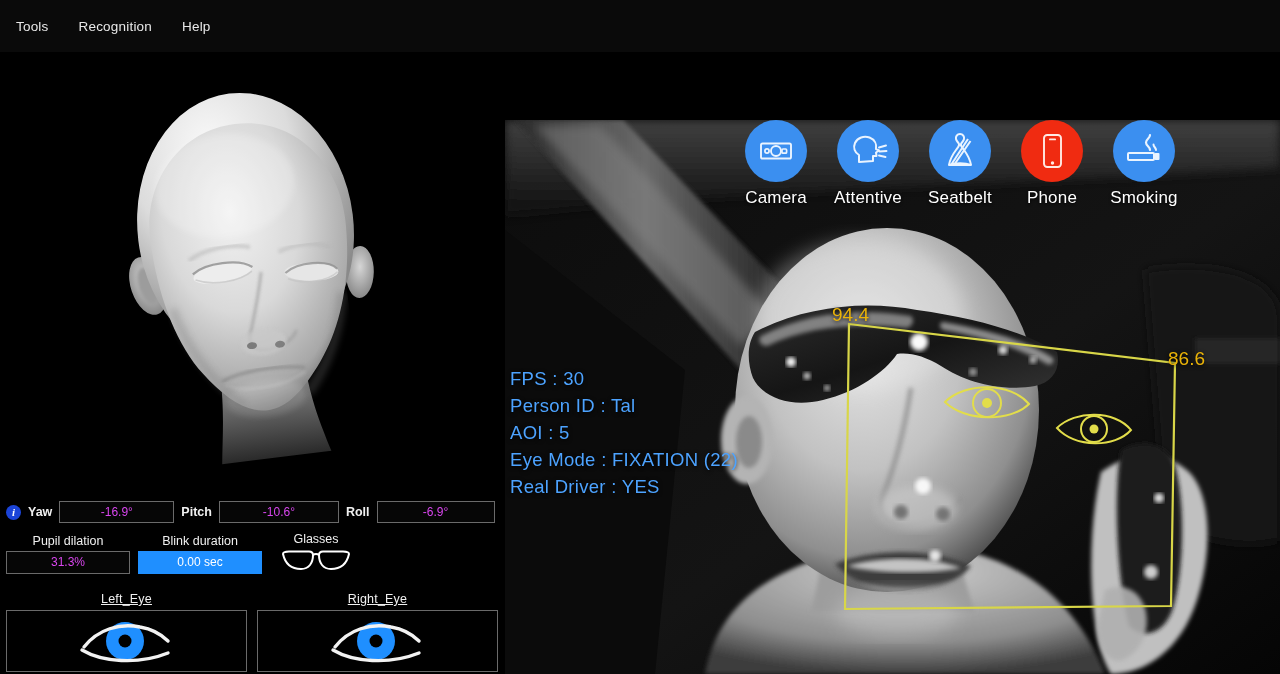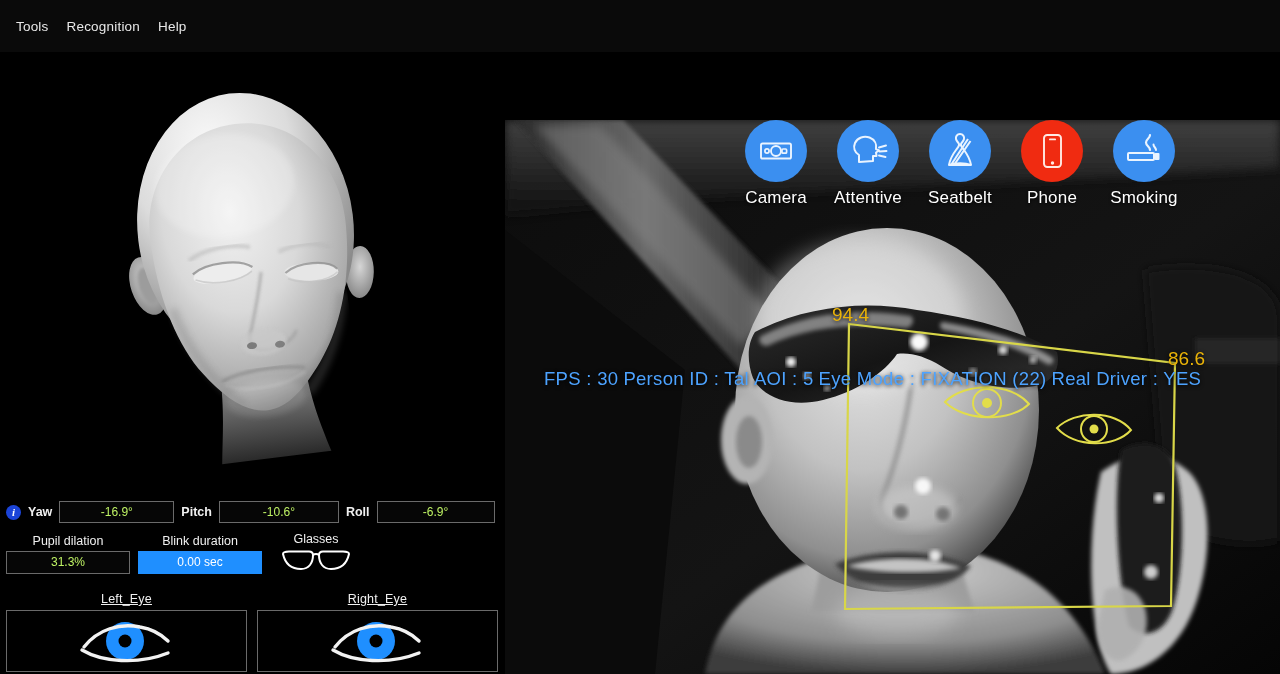--- a/index.html
+++ b/index.html
@@ -11,21 +11,21 @@
     font-family: "Liberation Sans", sans-serif;
     -webkit-font-smoothing: antialiased;
   }
   #app { position: relative; width: 1280px; height: 674px; background: #000; }
 
   
   .menubar {
     position: absolute; left: 0; top: 0; width: 1280px; height: 52px;
     background: #0a0a0a;
     display: flex; align-items: center;
-    padding-left: 12px; gap: 10px;
+    padding-left: 12px; gap: 22px;
   }
   .menu-item {
     color: #e8e8e8; font-size: 13.5px; letter-spacing: .2px;
     padding: 3px 4px; cursor: default; white-space: nowrap;
   }
 
   
   .head-pane {
     position: absolute; left: 0; top: 52px; width: 505px; height: 440px;
     background: #000; overflow: hidden;
@@ -49,21 +49,21 @@
   .info-badge {
     width: 15px; height: 15px; border-radius: 50%;
     background: #1b44d8; color: #fff;
     font-size: 11px; font-weight: bold; font-style: italic;
     display: flex; align-items: center; justify-content: center;
     font-family: "Liberation Serif", serif; flex: none;
   }
   .pose-label { color: #f0f0f0; font-size: 12.5px; flex: none; font-weight: bold; }
   .field {
     background: #060606; border: 1px solid #6a6a6a;
-    color: #bef264; font-size: 12px;
+    color: #d946ef; font-size: 12px;
     height: 22px; line-height: 20px; text-align: center;
   }
   .field.yaw   { width: 115px; }
   .field.pitch { width: 120px; }
   .field.roll  { width: 118px; }
 
   .row-stats {
     position: absolute; left: 6px; top: 40px; width: 493px;
     display: flex; align-items: flex-end; gap: 8px;
   }
@@ -107,21 +107,21 @@
     display: flex; align-items: center; justify-content: center;
   }
   .status-label {
     margin-top: 6px; color: #ffffff; font-size: 17px; letter-spacing: .2px;
     text-shadow: 0 1px 3px #000;
   }
 
   
   .telemetry {
     position: absolute; left: 510px; top: 368px; z-index: 5;
-    display: flex; flex-direction: row; gap: 5px; margin-left: 34px;
+    display: flex; flex-direction: column; gap: 5px;
   }
   .telemetry div {
     color: #4da3ff; font-size: 18.5px; letter-spacing: .3px;
     text-shadow: 0 1px 4px rgba(0,0,0,.95);
     white-space: nowrap;
   }
 
   
   .face-overlay { position: absolute; inset: 0; z-index: 4; pointer-events: none; }
   .score {

